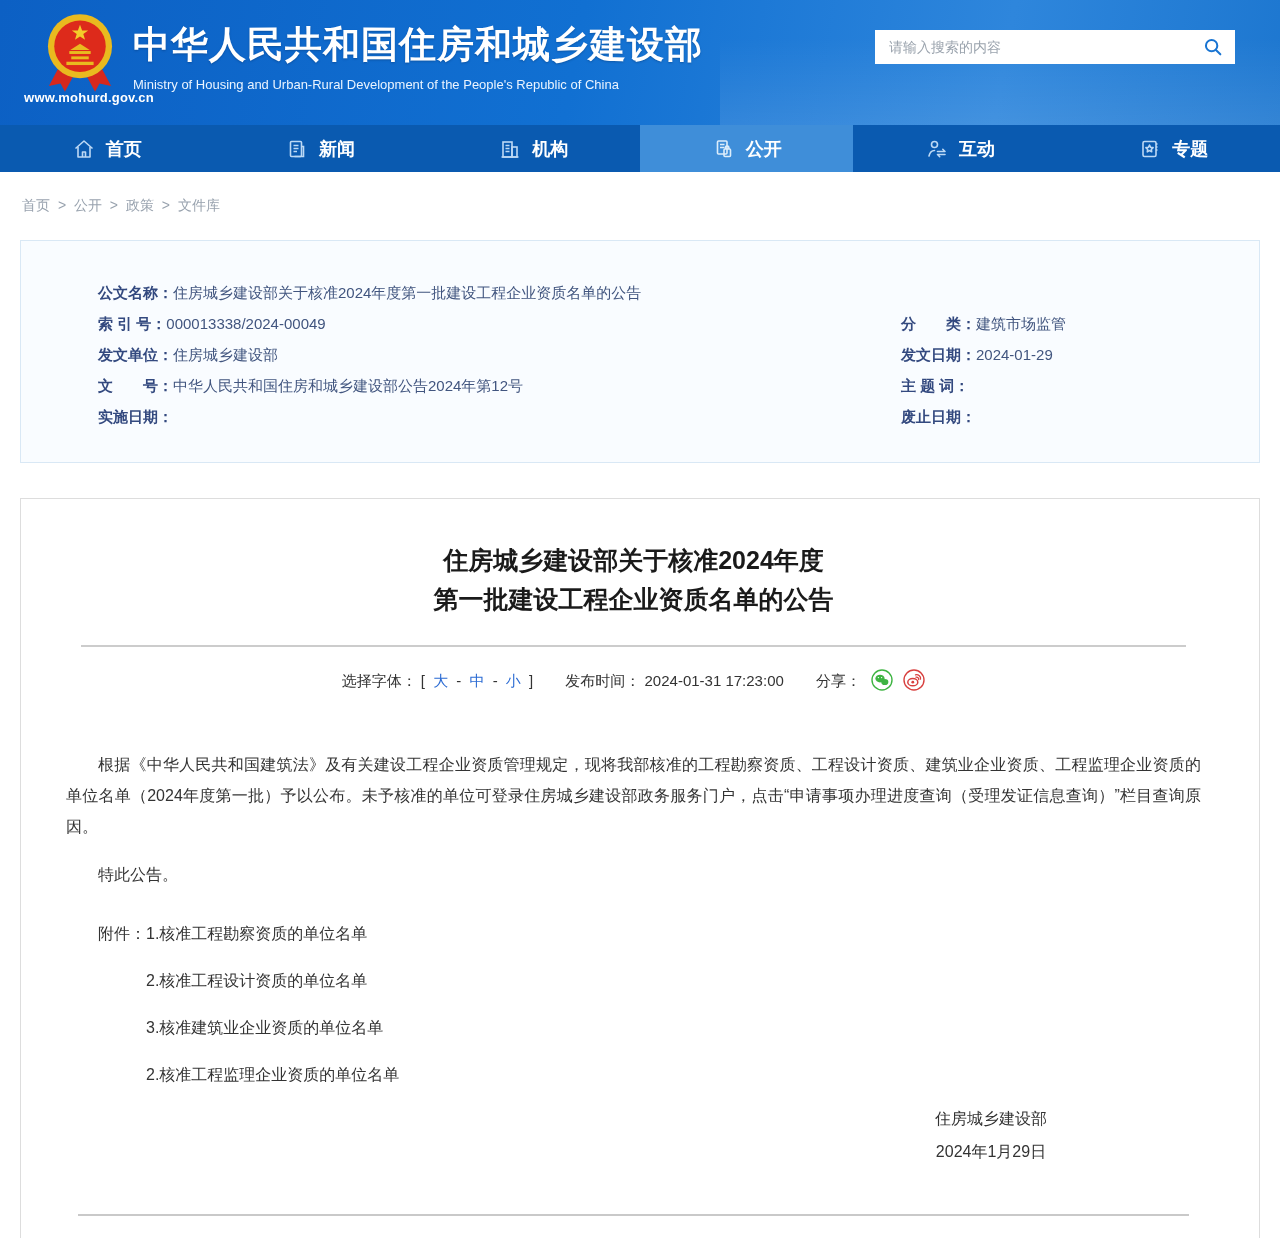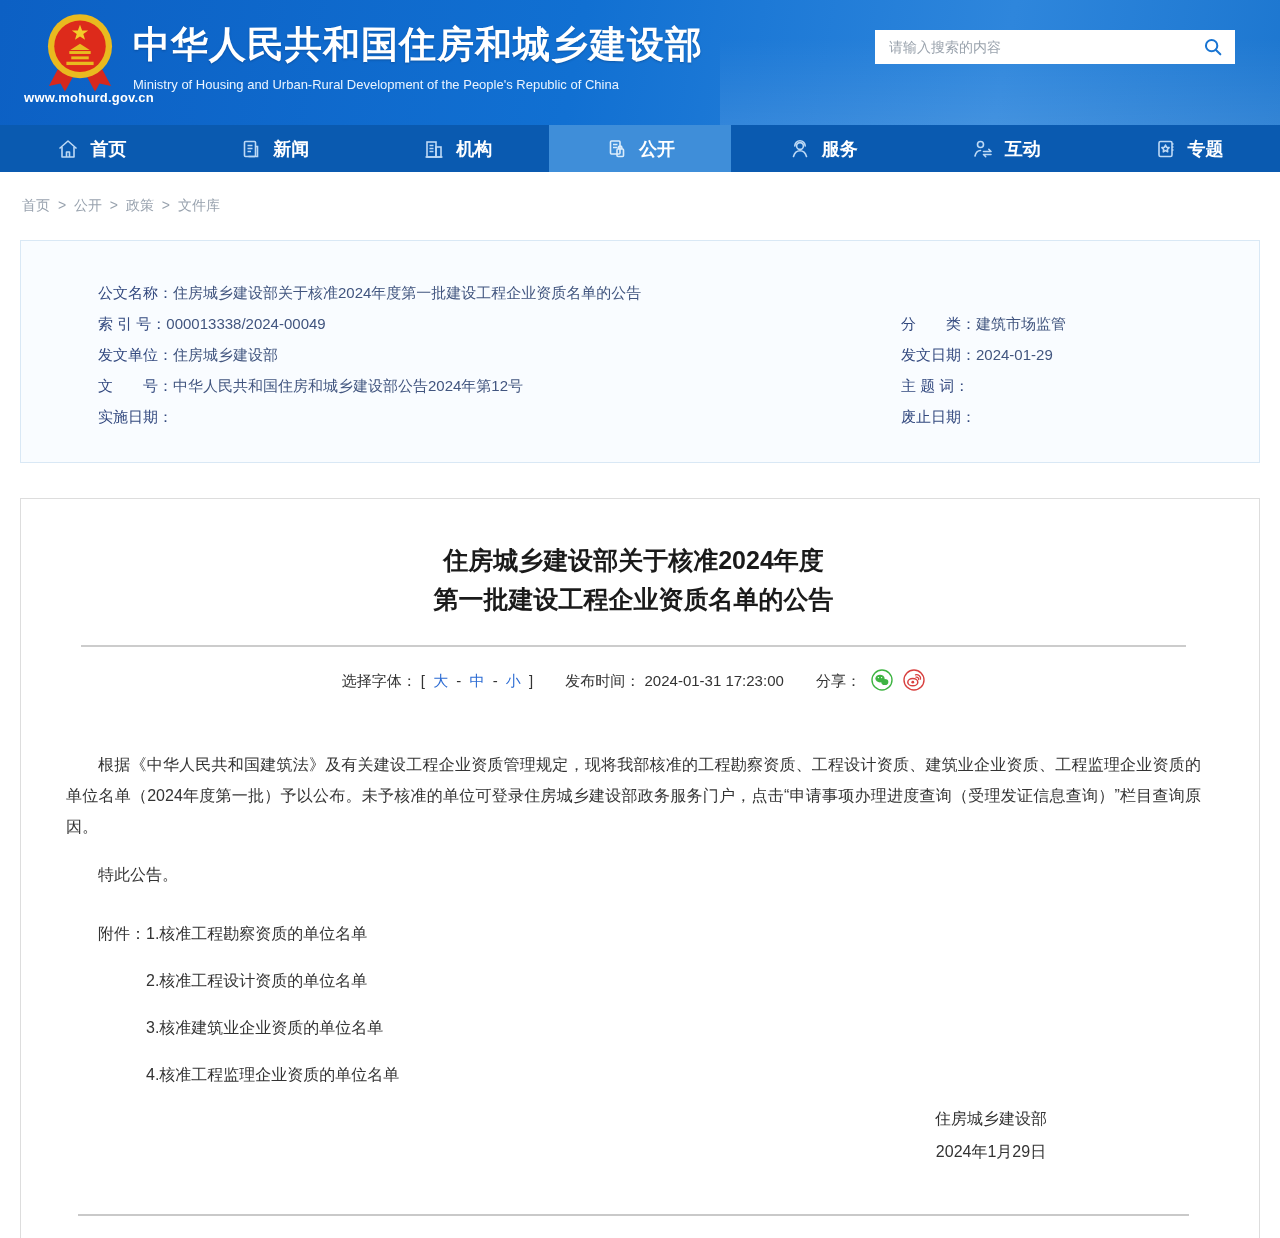--- a/index.html
+++ b/index.html
@@ -36,21 +36,21 @@
   .breadcrumb { padding:25px 22px 0; font-size:14px; color:#98a2ae; }
   .breadcrumb span { margin-right:4px; }
   .crumb { cursor:pointer; }
 
   
   .meta-box { margin:25px 20px 0; background:#f9fcff; border:1px solid #d9e8f5;
     padding:36px 40px 30px 77px; }
   .meta-row { display:flex; line-height:31px; font-size:15px; }
   .cell { display:flex; }
   .cell-left { flex:0 0 803px; }
-  .meta-label { font-weight:normal; color:#33497f; white-space:pre; }
+  .meta-label { font-weight:bold; color:#33497f; white-space:pre; }
   .meta-value { color:#41557f; white-space:pre; }
 
   
   .article { margin:35px 20px 0; background:#fff; border:1px solid #ddd; border-bottom:none;
     padding:42px 58px 0 45px; min-height:760px; }
   .article-title { text-align:center; font-size:25px; font-weight:bold; color:#1a1a1a; line-height:39px; }
   .title-divider { height:2px; background:#ccc; margin:26px 15px 0; }
   .article-meta { text-align:center; margin-top:22px; font-size:15px; color:#333; }
   .article-meta .seg { margin:0 14px; }
   .font-link { color:#2b6bd3; cursor:pointer; margin:0 4px; }
@@ -129,28 +129,20 @@
     <span>机构</span>
   </a>
   <a class="nav-item active">
     <svg viewBox="0 0 24 24" fill="none" stroke="#dcedfb" stroke-width="1.6" stroke-linejoin="round">
         <rect x="5.5" y="4" width="9.5" height="13" rx="1"></rect>
         <path d="M8 7.5h4.5 M8 10.5h4.5"></path>
         <rect x="12" y="12" width="6.5" height="7.5" rx="1"></rect>
         <path d="M13.5 12 v-1.2 a1.7 1.7 0 0 1 3.4 0 V12"></path>
       </svg>
     <span>公开</span>
-  </a>
-  <a class="nav-item">
-    <svg viewBox="0 0 24 24" fill="none" stroke="#bdd9f5" stroke-width="1.6" stroke-linecap="round">
-        <circle cx="12" cy="9" r="3.4"></circle>
-        <path d="M5.5 19.5 c1.2-4.2 4-5.8 6.5-5.8 s5.3 1.6 6.5 5.8"></path>
-        <path d="M6.8 9 a5.2 5.2 0 0 1 10.4 0"></path>
-      </svg>
-    <span>服务</span>
   </a>
   <a class="nav-item">
     <svg viewBox="0 0 24 24" fill="none" stroke="#bdd9f5" stroke-width="1.6" stroke-linecap="round" stroke-linejoin="round">
         <circle cx="9.5" cy="7.5" r="3"></circle>
         <path d="M4 19 c.9-3.8 3.2-5.5 5.5-5.5"></path>
         <path d="M12.5 14.5 h7.5 l-2.2-2.2 M20 17.5 h-7.5 l2.2 2.2"></path>
       </svg>
     <span>互动</span>
   </a>
   <a class="nav-item">
@@ -268,21 +260,21 @@
     <p class="p1">根据《中华人民共和国建筑法》及有关建设工程企业资质管理规定，现将我部核准的工程勘察资质、工程设计资质、建筑业企业资质、工程监理企业资质的单位名单（2024年度第一批）予以公布。未予核准的单位可登录住房城乡建设部政务服务门户，点击“申请事项办理进度查询（受理发证信息查询）”栏目查询原因。</p>
     <p class="p2">特此公告。</p>
 
     <div class="attach">
       <div class="attach-line">
         <span class="attach-label">附件：</span>
         <span class="attach-item-first">1.核准工程勘察资质的单位名单</span>
       </div>
       <div class="attach-item">2.核准工程设计资质的单位名单</div>
       <div class="attach-item">3.核准建筑业企业资质的单位名单</div>
-      <div class="attach-item">4.核准工程监理企业资质的单位名单</div>
+      <div class="attach-item">2.核准工程监理企业资质的单位名单</div>
     </div>
 
     <div class="sig-block">
       <div>住房城乡建设部</div>
       <div>2024年1月29日</div>
     </div>
 
     <div class="bottom-divider"></div>
   </div>
 </section>

